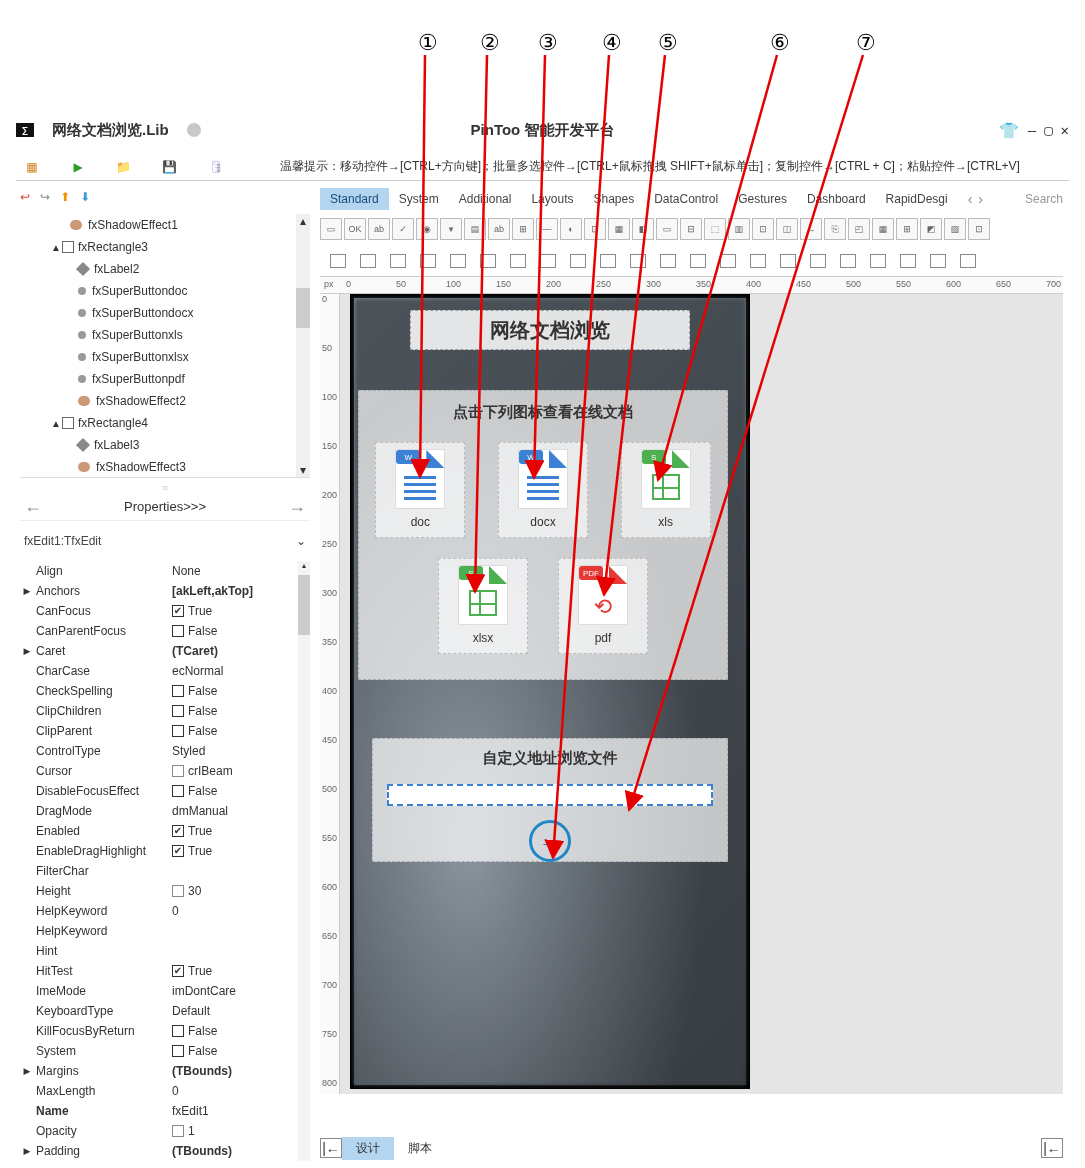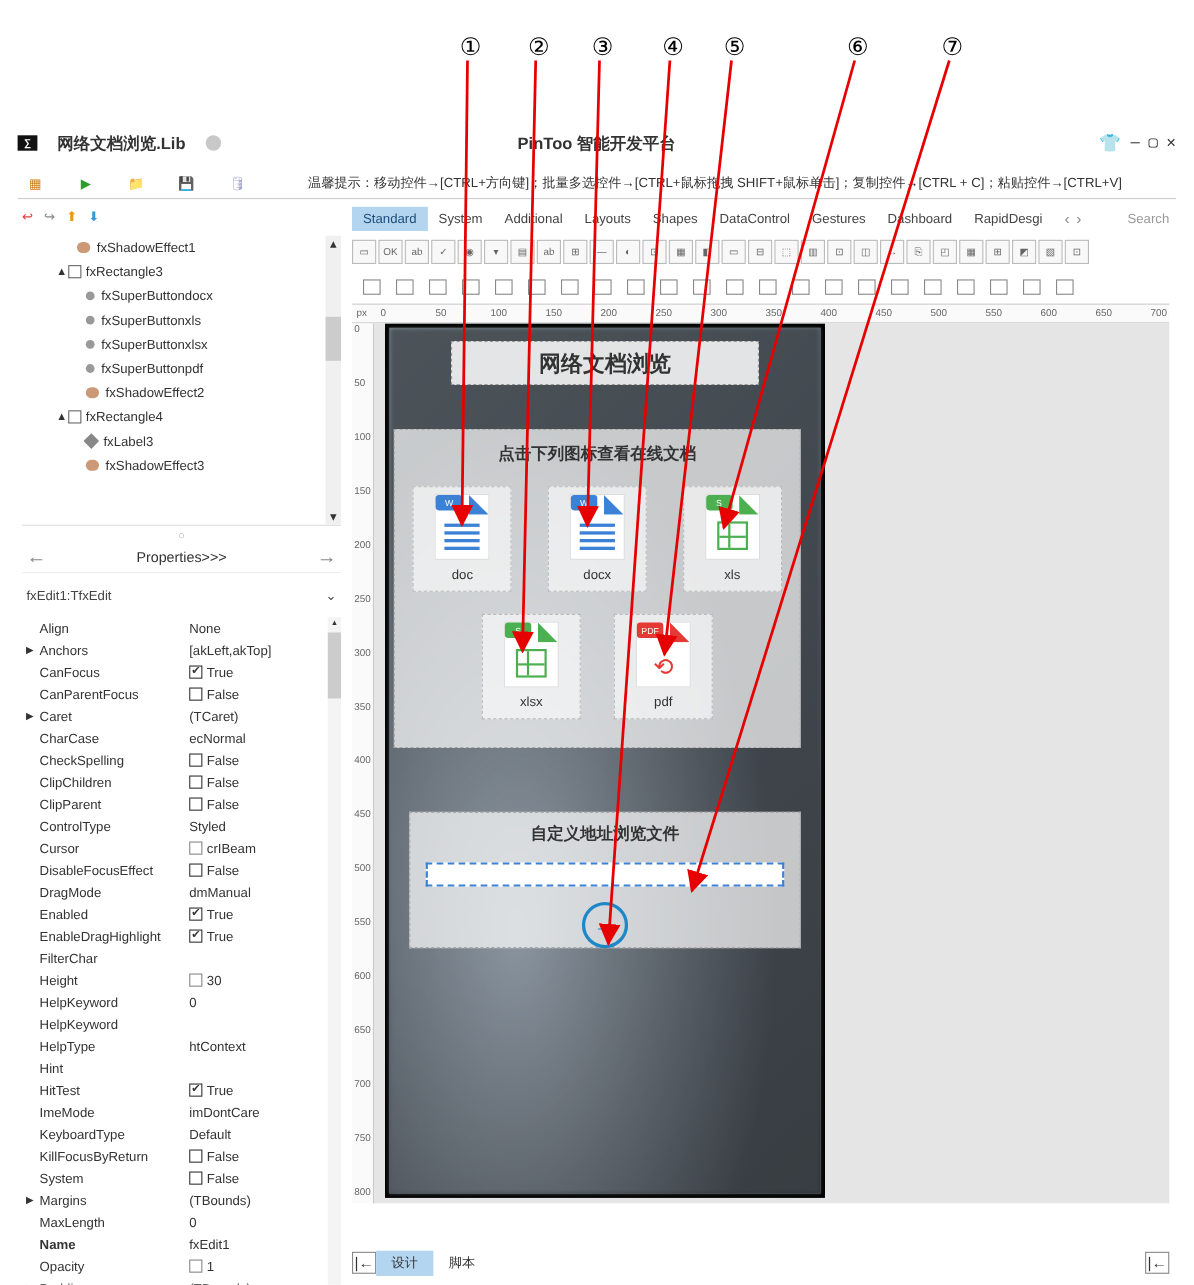--- a/index.html
+++ b/index.html
@@ -31,21 +31,21 @@
 .tree-scroll { position: absolute; right: 0; top: 0; bottom: 0; width: 14px; background: #f0f0f0; }
 .tree-scroll-thumb { width: 14px; background: #ccc; }
 .prop-nav { height: 28px; display: flex; align-items: center; justify-content: space-between; padding: 0 4px; font-size: 13px; border-bottom: 1px solid #eee; }
 .prop-arrow { font-size: 18px; color: #888; }
 .prop-header { height: 24px; display: flex; align-items: center; justify-content: space-between; padding: 0 4px; font-size: 12px; color: #444; margin-top: 8px; }
 .prop-grid { margin-top: 8px; font-size: 12px; position: relative; }
 .prop-row { height: 20px; display: flex; align-items: center; }
 .prop-expand { width: 14px; display: inline-block; text-align: center; font-size: 9px; }
 .prop-name { width: 138px; padding-left: 2px; }
 .prop-val { flex: 1; display: flex; align-items: center; gap: 4px; }
-.prop-val.bold { font-weight: 400; align-items: flex-end; }
+.prop-val.bold { font-weight: 700; align-items: flex-end; }
 .prop-check { width: 12px; height: 12px; border: 1.5px solid #333; display: inline-flex; align-items: center; justify-content: center; font-size: 10px; line-height: 1; }
 .right-area { position: absolute; top: 186px; left: 320px; right: 22px; bottom: 20px; }
 .tabstrip { height: 26px; display: flex; align-items: center; font-size: 12px; gap: 0; position: relative; }
 .tab { padding: 4px 10px; color: #444; }
 .tab.active { background: #b4d5f0; color: #1a4d7a; }
 .tab-arrows { position: absolute; right: 80px; font-size: 14px; color: #888; display: flex; gap: 6px; }
 .tab-search { position: absolute; right: 0; font-size: 12px; color: #999; }
 .palette { height: 30px; display: flex; align-items: center; gap: 2px; margin-top: 2px; }
 .pal-item { width: 22px; height: 22px; border: 1px solid #bbb; background: #f8f8f8; display: inline-flex; align-items: center; justify-content: center; font-size: 9px; color: #666; }
 .align-bar { height: 22px; display: flex; align-items: center; gap: 14px; margin-top: 6px; padding-left: 10px; }
@@ -153,20 +153,30 @@
         <span>fxShadowEffect1</span>
       </div>
       <div class="tree-row">
         <span class="tree-indent vline" style="width:30px"></span>
         <span class="tree-toggle">▲</span>
         <span class="tree-check"></span>
         <span>fxRectangle3</span>
       </div>
       <div class="tree-row">
         <span class="tree-indent vline" style="width:58px"></span>
+        <span class="tree-diamond"></span>
+        <span>fxLabel2</span>
+      </div>
+      <div class="tree-row">
+        <span class="tree-indent vline" style="width:58px"></span>
+        <span class="tree-dot"></span>
+        <span>fxSuperButtondoc</span>
+      </div>
+      <div class="tree-row">
+        <span class="tree-indent vline" style="width:58px"></span>
         <span class="tree-dot"></span>
         <span>fxSuperButtondocx</span>
       </div>
       <div class="tree-row">
         <span class="tree-indent vline" style="width:58px"></span>
         <span class="tree-dot"></span>
         <span>fxSuperButtonxls</span>
       </div>
       <div class="tree-row">
         <span class="tree-indent vline" style="width:58px"></span>
@@ -350,27 +360,20 @@
         <span class="prop-name" style="">HelpKeyword</span>
         <span class="prop-val">
           <span>0</span>
         </span>
       </div>
       <div class="prop-row">
         <span class="prop-expand"></span>
         <span class="prop-name" style="">HelpKeyword</span>
         <span class="prop-val">
           <span></span>
-        </span>
-      </div>
-      <div class="prop-row">
-        <span class="prop-expand"></span>
-        <span class="prop-name" style="">HelpType</span>
-        <span class="prop-val">
-          <span>htContext</span>
         </span>
       </div>
       <div class="prop-row">
         <span class="prop-expand"></span>
         <span class="prop-name" style="">Hint</span>
         <span class="prop-val">
           <span></span>
         </span>
       </div>
       <div class="prop-row">

